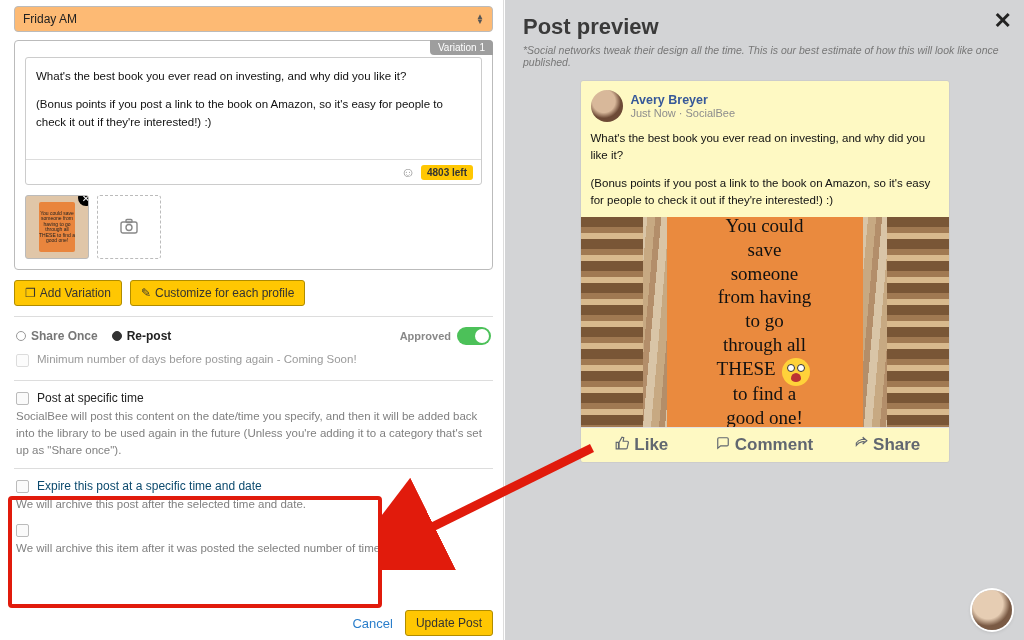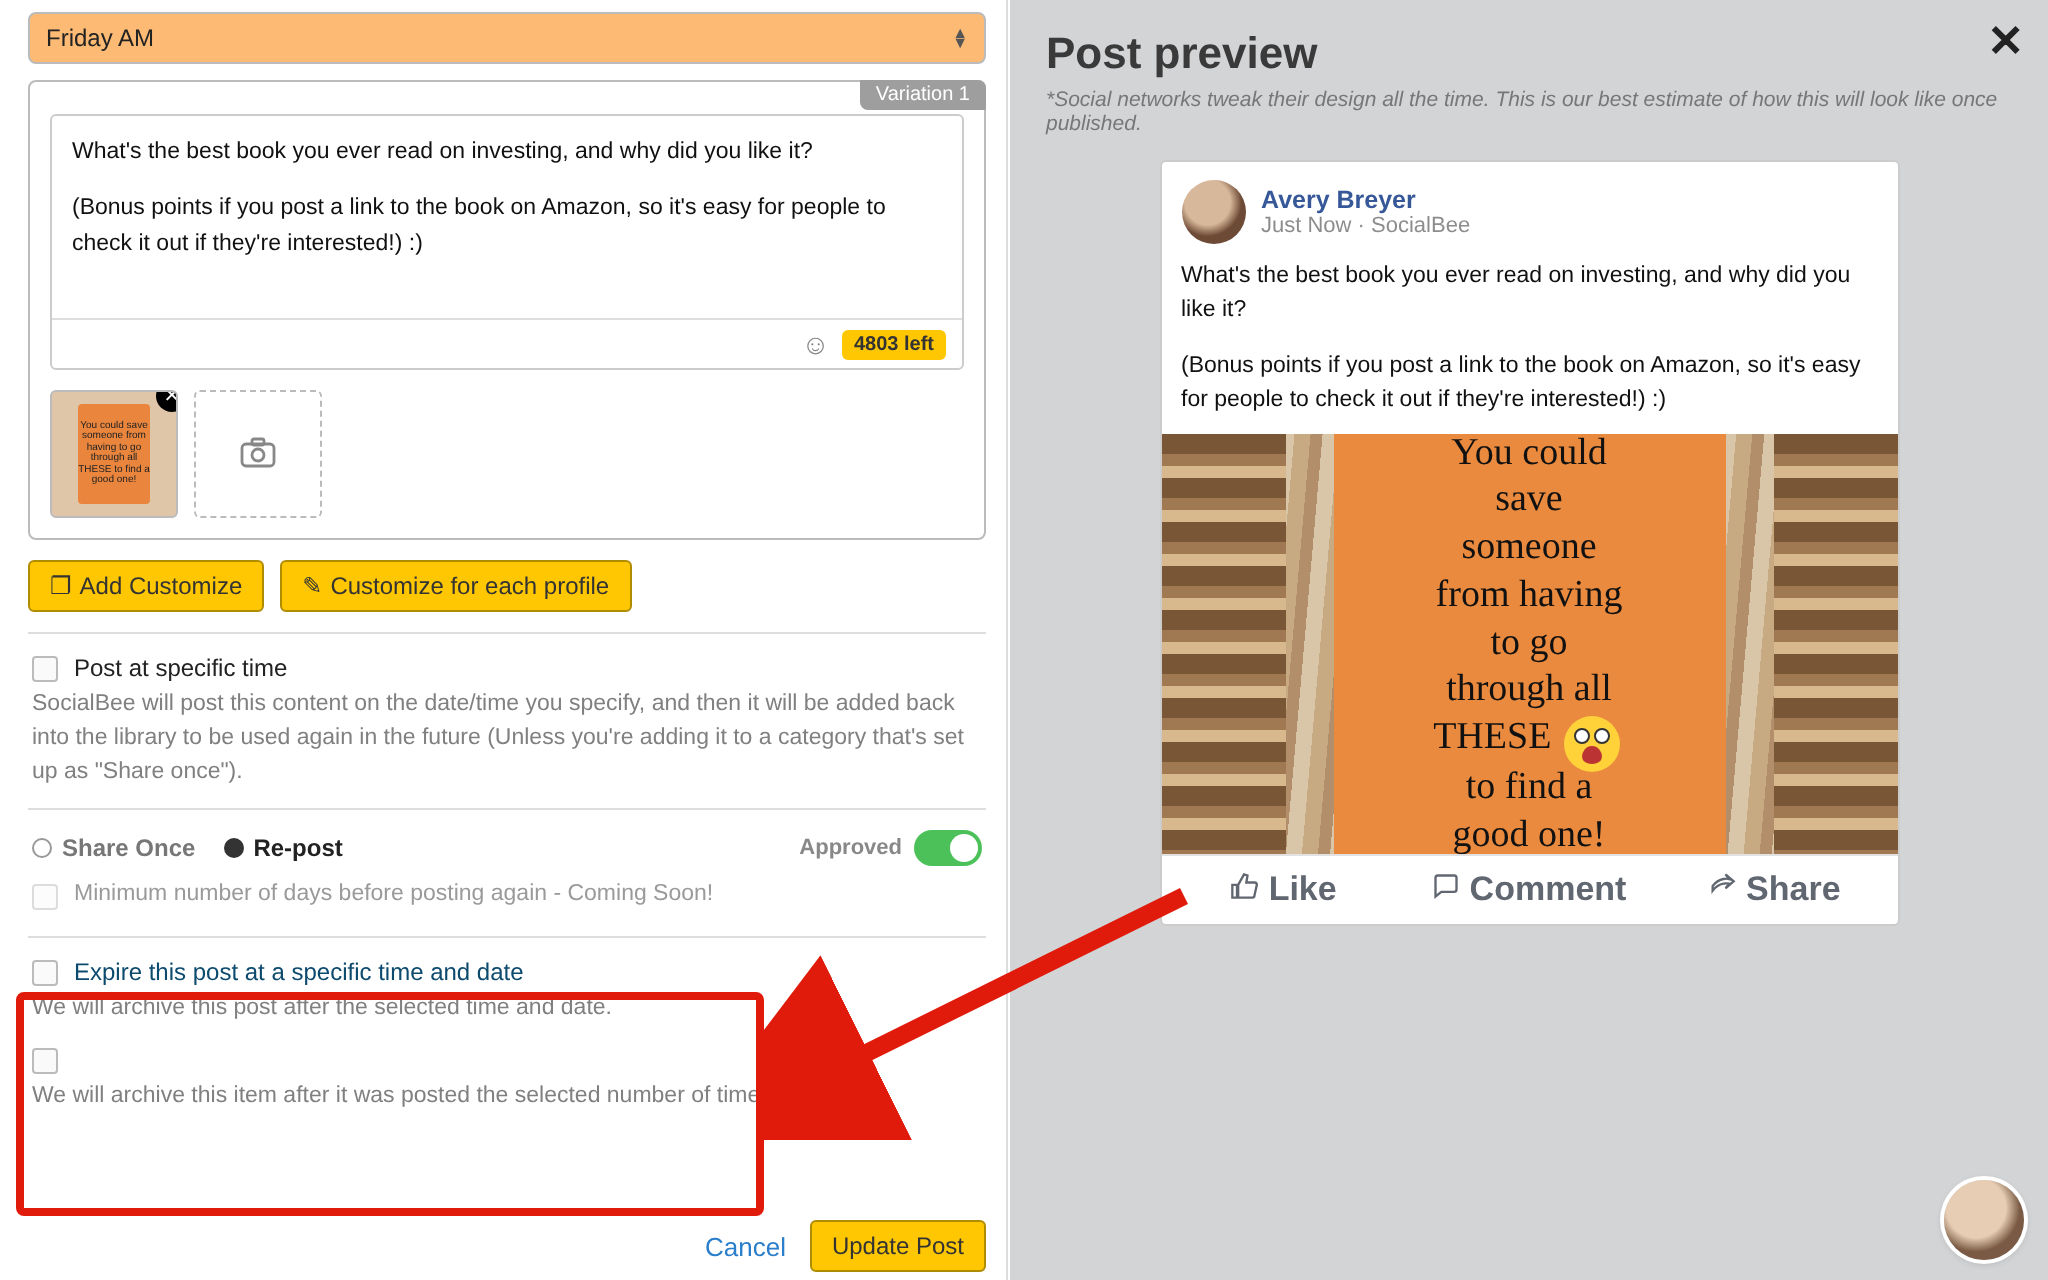--- a/index.html
+++ b/index.html
@@ -200,21 +200,21 @@
     border: 4px solid #e11b0c;
     border-radius: 4px;
     pointer-events:none;
   }
   .arrow-svg { position:absolute; pointer-events:none; }
   
   .pv-title { font-size:22px; font-weight:600; color:#3a3a3a; margin-bottom:4px;}
   .pv-note { font-size:10.5px; font-style:italic; color:#777; margin-bottom:12px;}
   .fb-card {
     width: 370px;
-    background:#ffffff;
+    background:#fef9c3;
     border:1px solid #ccc;
     border-radius:3px;
     margin:0 auto;
   }
   .fb-head { display:flex; gap:8px; padding:9px 10px 4px; align-items:center;}
   .avatar { width:32px;height:32px;border-radius:50%;background:radial-gradient(circle at 40% 35%, #d8b89a 0 40%, #6d4a36 60% 100%);}
   .fb-name { color:#365899; font-weight:600; font-size:12.5px; }
   .fb-meta { color:#8d8d8d; font-size:11px; }
   .fb-text { padding: 4px 10px 8px; font-size:11.5px; line-height:1.5; color:#111;}
   .fb-img {
@@ -317,34 +317,26 @@
               <circle cx="9" cy="9.5" r="3" fill="none" stroke="#888" stroke-width="1.4"></circle>
             </svg>
         </span>
       </div>
     </div>
   </div>
 
   <div class="btn-row">
     <button class="btn-yellow">
       <span>❐</span>
-      <span>Add Customize</span>
+      <span>Add Variation</span>
     </button>
     <button class="btn-yellow">
       <span>✎</span>
       <span>Customize for each profile</span>
     </button>
-  </div>
-
-  <div class="section">
-    <div class="chk-row">
-      <div class="chk-box"></div>
-      <span style="color:#222">Post at specific time</span>
-    </div>
-    <div class="desc">SocialBee will post this content on the date/time you specify, and then it will be added back into the library to be used again in the future (Unless you're adding it to a category that's set up as "Share once").</div>
   </div>
 
   <div class="section">
     <div class="head">
       <div class="radio-row">
         <span class="radio-opt">
           <span class="dot"></span>
             <span>Share Once</span>
         </span>
         <span class="radio-opt sel">
@@ -354,20 +346,28 @@
       </div>
       <div style="display:flex;align-items:center">
         <span class="approved-label">Approved</span>
         <div class="toggle"></div>
       </div>
     </div>
     <div class="chk-row" style="margin-top:8px">
       <div class="chk-box" style="opacity:.5"></div>
       <span class="muted">Minimum number of days before posting again - Coming Soon!</span>
     </div>
+  </div>
+
+  <div class="section">
+    <div class="chk-row">
+      <div class="chk-box"></div>
+      <span style="color:#222">Post at specific time</span>
+    </div>
+    <div class="desc">SocialBee will post this content on the date/time you specify, and then it will be added back into the library to be used again in the future (Unless you're adding it to a category that's set up as "Share once").</div>
   </div>
 
   <div class="section" style="padding-bottom:6px">
     <div class="chk-row">
       <div class="chk-box"></div>
       <span style="color:#0c4a6e">Expire this post at a specific time and date</span>
     </div>
     <div class="desc">We will archive this post after the selected time and date.</div>
   </div>
 

